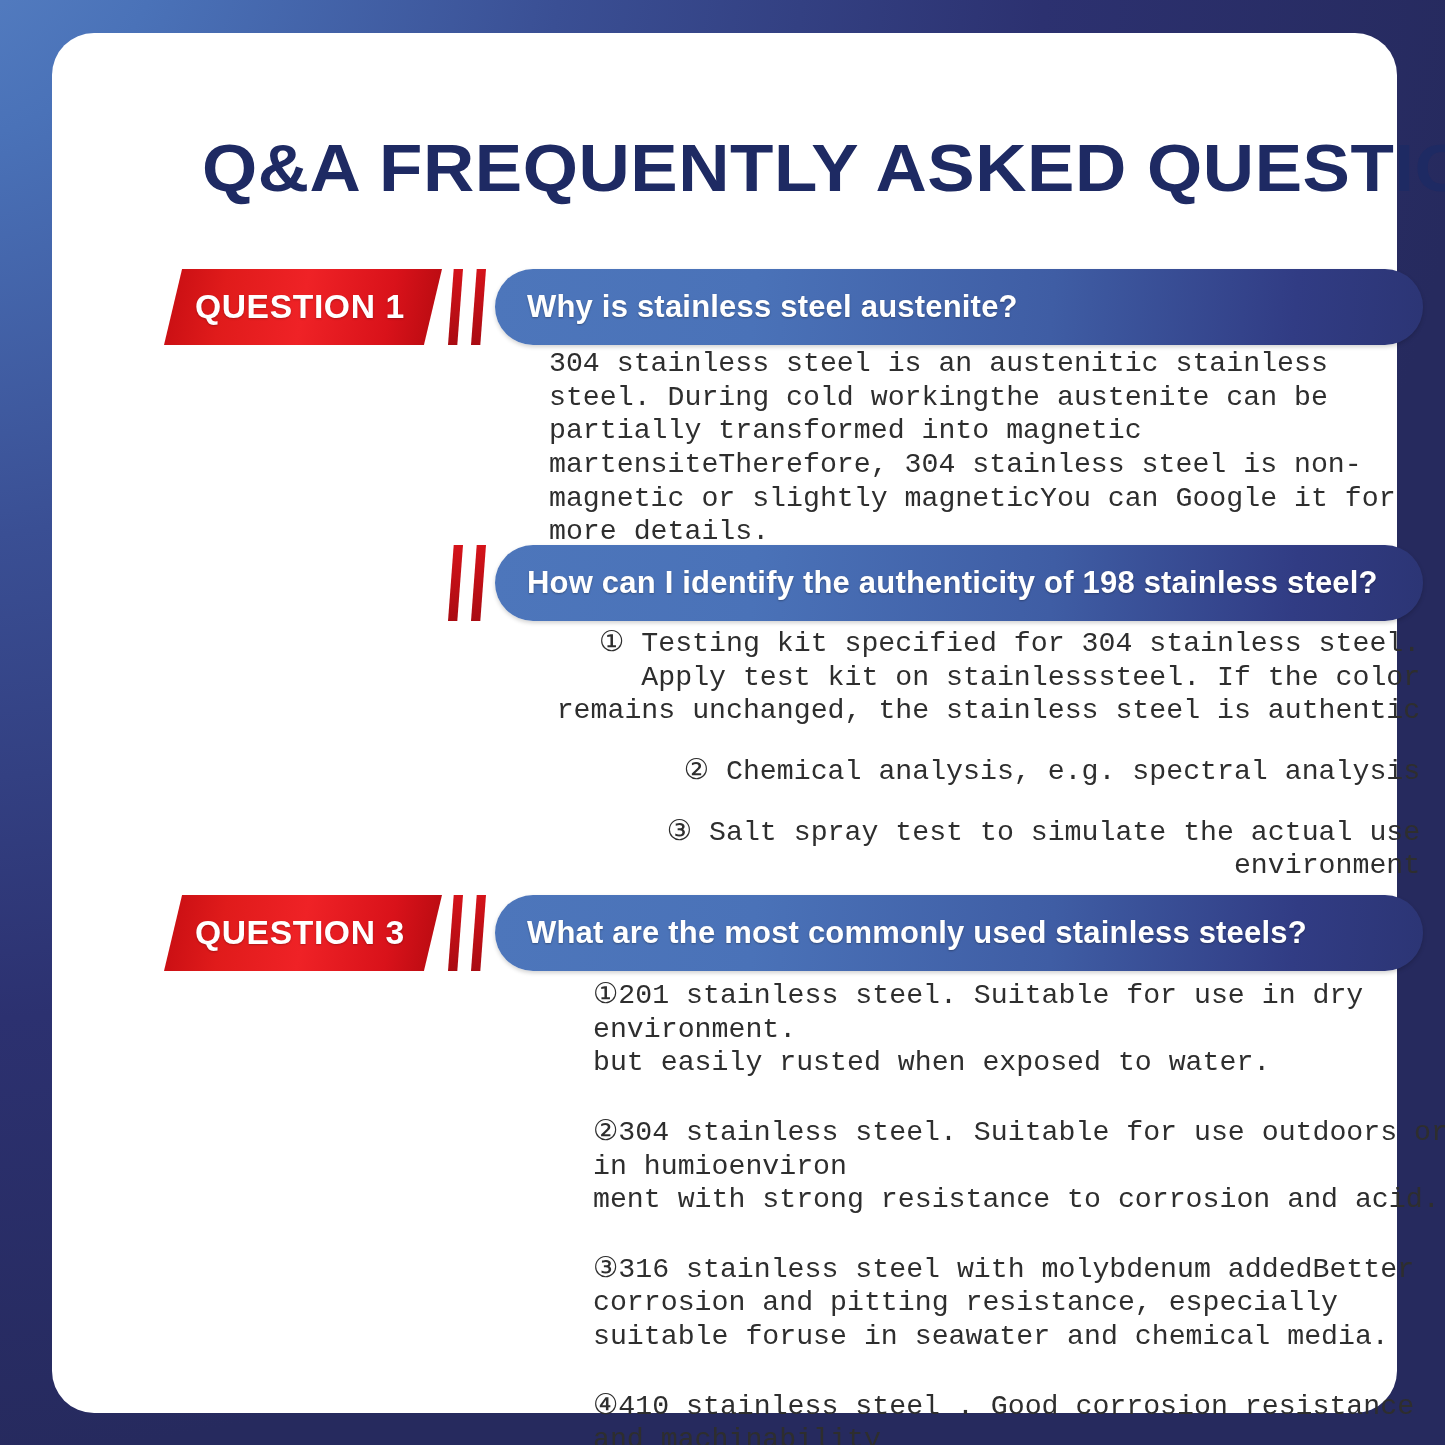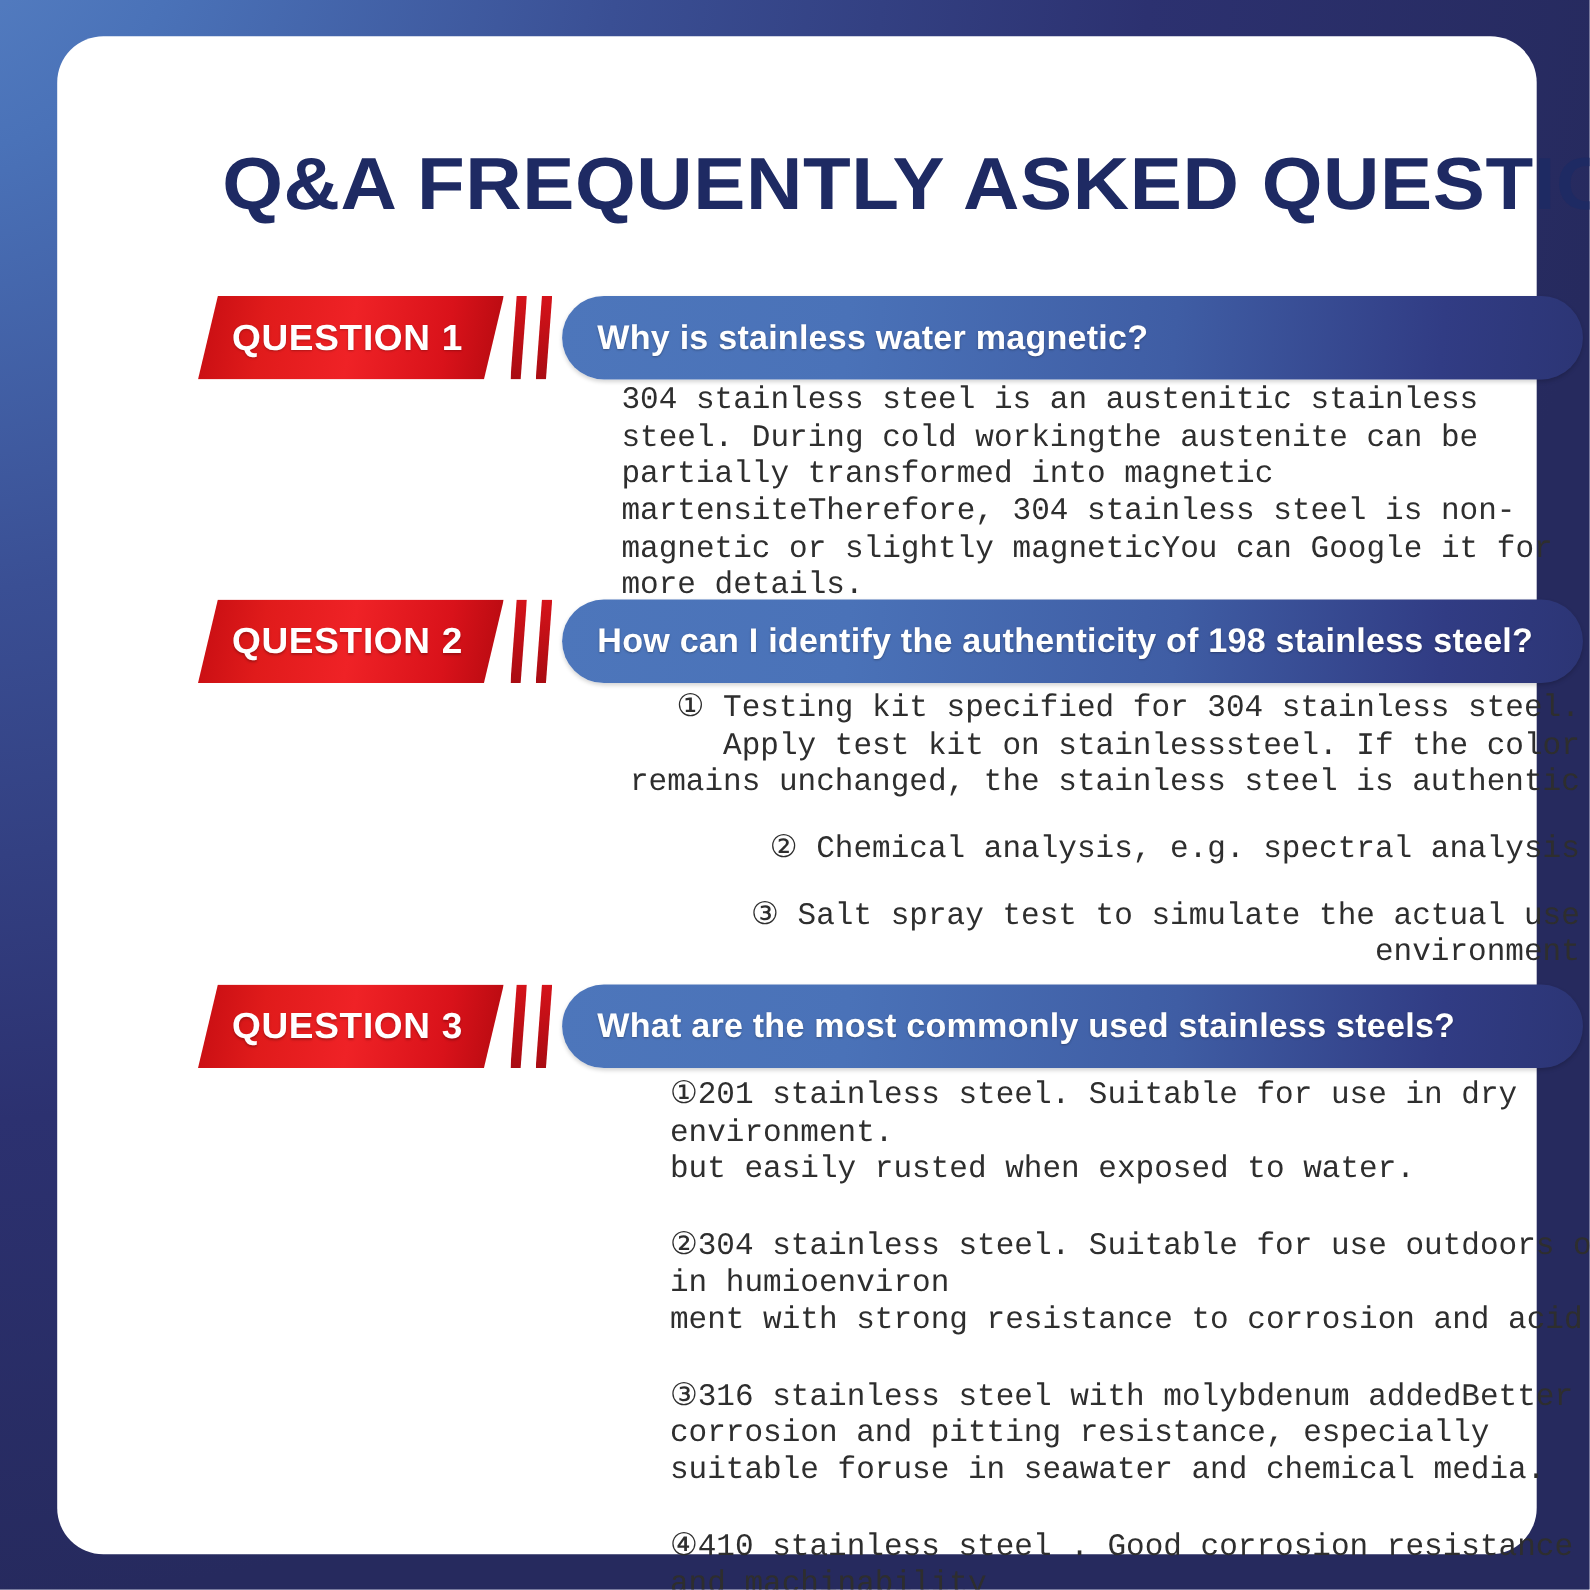--- a/index.html
+++ b/index.html
@@ -45,21 +45,21 @@
     line-height: 1.05;
     font-weight: 700;
     color: #1e2a63;
     letter-spacing: 0.5px;
     transform: scaleX(1.06);
     transform-origin: left top;
     white-space: nowrap;
   }
 
   
-  .qblock { position: absolute; left: 16px; width: 100%; }
+  .qblock { position: absolute; left: 0; width: 100%; }
 
   .banner-row {
     position: relative;
     height: 76px;
   }
 
   .qtag {
     position: absolute;
     left: 112px;
     top: 0;
@@ -161,33 +161,30 @@
     <div id="title">Q&amp;A FREQUENTLY ASKED QUESTIONS</div>
 
     <div class="qblock" id="q1">
       <div class="banner-row">
         <div class="qtag">
           <span class="qtag-label">QUESTION 1</span>
         </div>
         <div class="slash slash-a"></div>
         <div class="slash slash-b"></div>
         <div class="qbanner">
-          <span class="qbanner-label">Why is stainless water magnetic?</span>
+          <span class="qbanner-label">Why is stainless steel austenite?</span>
         </div>
       </div>
       <div class="answers">
         <p class="ans-p">304 stainless steel is an austenitic stainless steel. During cold workingthe austenite can be partially transformed into magnetic martensiteTherefore, 304 stainless steel is non-magnetic or slightly magneticYou can Google it for more details.</p>
       </div>
     </div>
 
     <div class="qblock" id="q2">
       <div class="banner-row">
-        <div class="qtag">
-          <span class="qtag-label">QUESTION 2</span>
-        </div>
         <div class="slash slash-a"></div>
         <div class="slash slash-b"></div>
         <div class="qbanner">
           <span class="qbanner-label">How can I identify the authenticity of 198 stainless steel?</span>
         </div>
       </div>
       <div class="answers">
         <p class="ans-p">① Testing kit specified for 304 stainless steel. Apply test kit on stainlesssteel. If the color remains unchanged, the stainless steel is authentic</p>
         <p class="ans-p">② Chemical analysis, e.g. spectral analysis</p>
         <p class="ans-p">③ Salt spray test to simulate the actual use environment</p>

